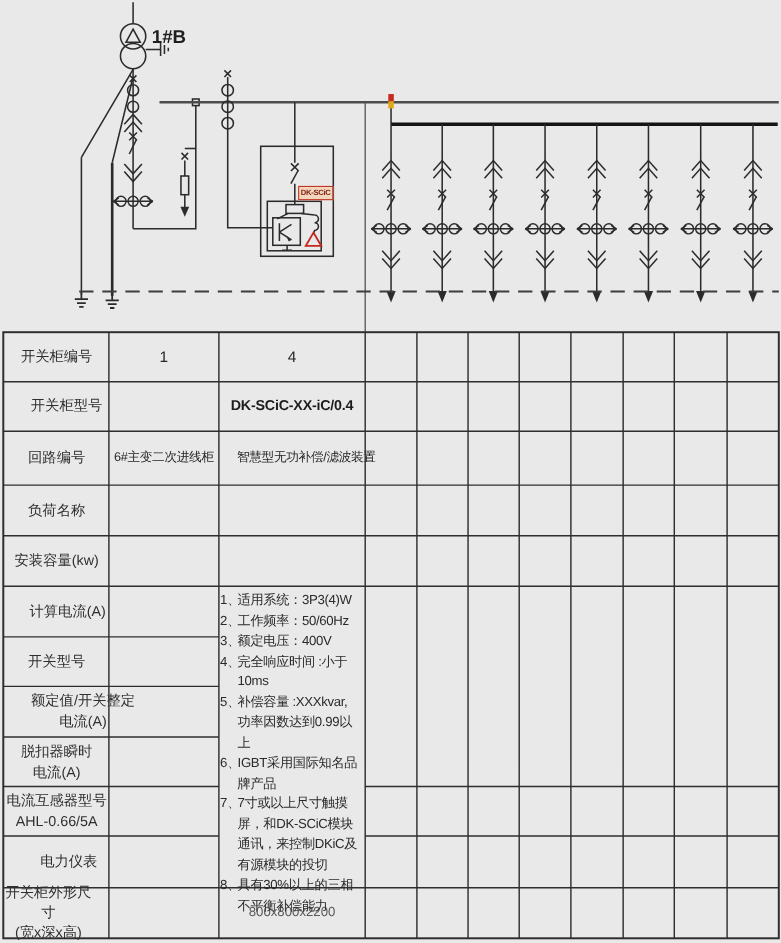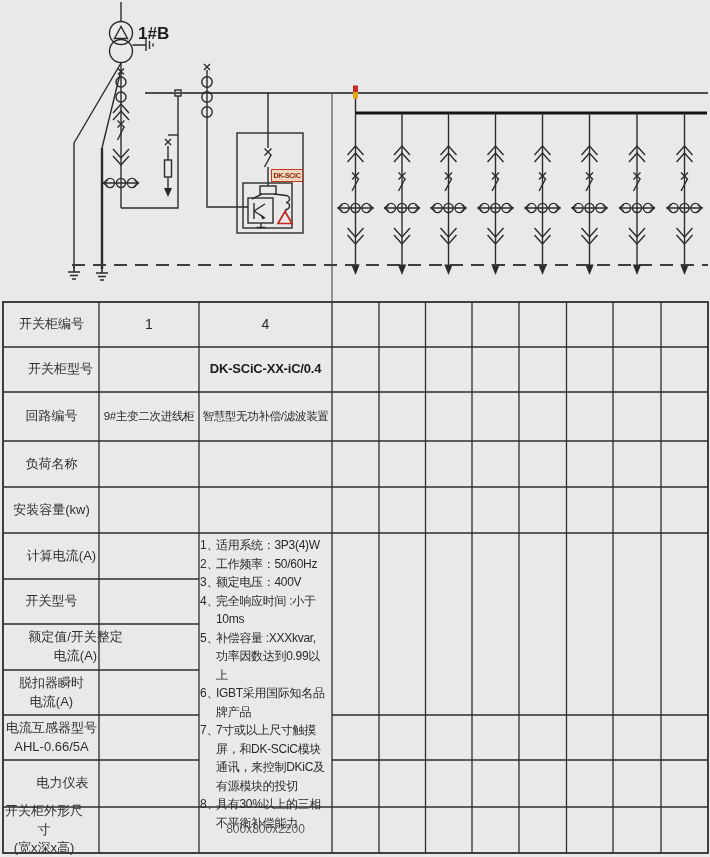--- a/index.html
+++ b/index.html
@@ -179,22 +179,22 @@
 电流(A)</div>
 <div class="cell rowlabel" style="left:4px;top:715px;width:95px;height:45px;">电流互感器型号
 AHL-0.66/5A</div>
 <div class="cell rowlabel" style="left:4px;top:760px;width:117px;height:47px;">电力仪表</div>
 <div class="cell rowlabel" style="left:4px;top:807px;width:80px;height:46px;">开关柜外形尺寸
 (宽x深x高)</div>
 
 <div class="cell val" style="left:99px;top:302px;width:100px;height:45px;">1</div>
 <div class="cell val" style="left:199px;top:302px;width:133px;height:45px;">4</div>
 <div class="cell model" style="left:199px;top:347px;width:133px;height:45px;">DK-SCiC-XX-iC/0.4</div>
-<div class="cell val-sm" style="left:99px;top:392px;width:100px;height:49px;">9#主变二次进线柜</div>
-<div class="cell val-sm" style="left:199px;top:392px;width:133px;height:49px;">智慧型无功补偿/滤波装置</div>
+<div class="cell val-sm" style="left:99px;top:392px;width:100px;height:49px;">6#主变二次进线柜</div>
+<div class="cell val-sm" style="left:212px;top:392px;width:133px;height:49px;">智慧型无功补偿/滤波装置</div>
 <div class="cell dims" style="left:199px;top:809px;width:133px;height:42px;">800x800x2200</div>
 
 <div class="specs">
   <div class="spec-item">
         <span class="spec-n">1、</span>
         <span class="spec-t">适用系统：3P3(4)W</span>
       </div>
   <div class="spec-item">
         <span class="spec-n">2、</span>
         <span class="spec-t">工作频率：50/60Hz</span>

